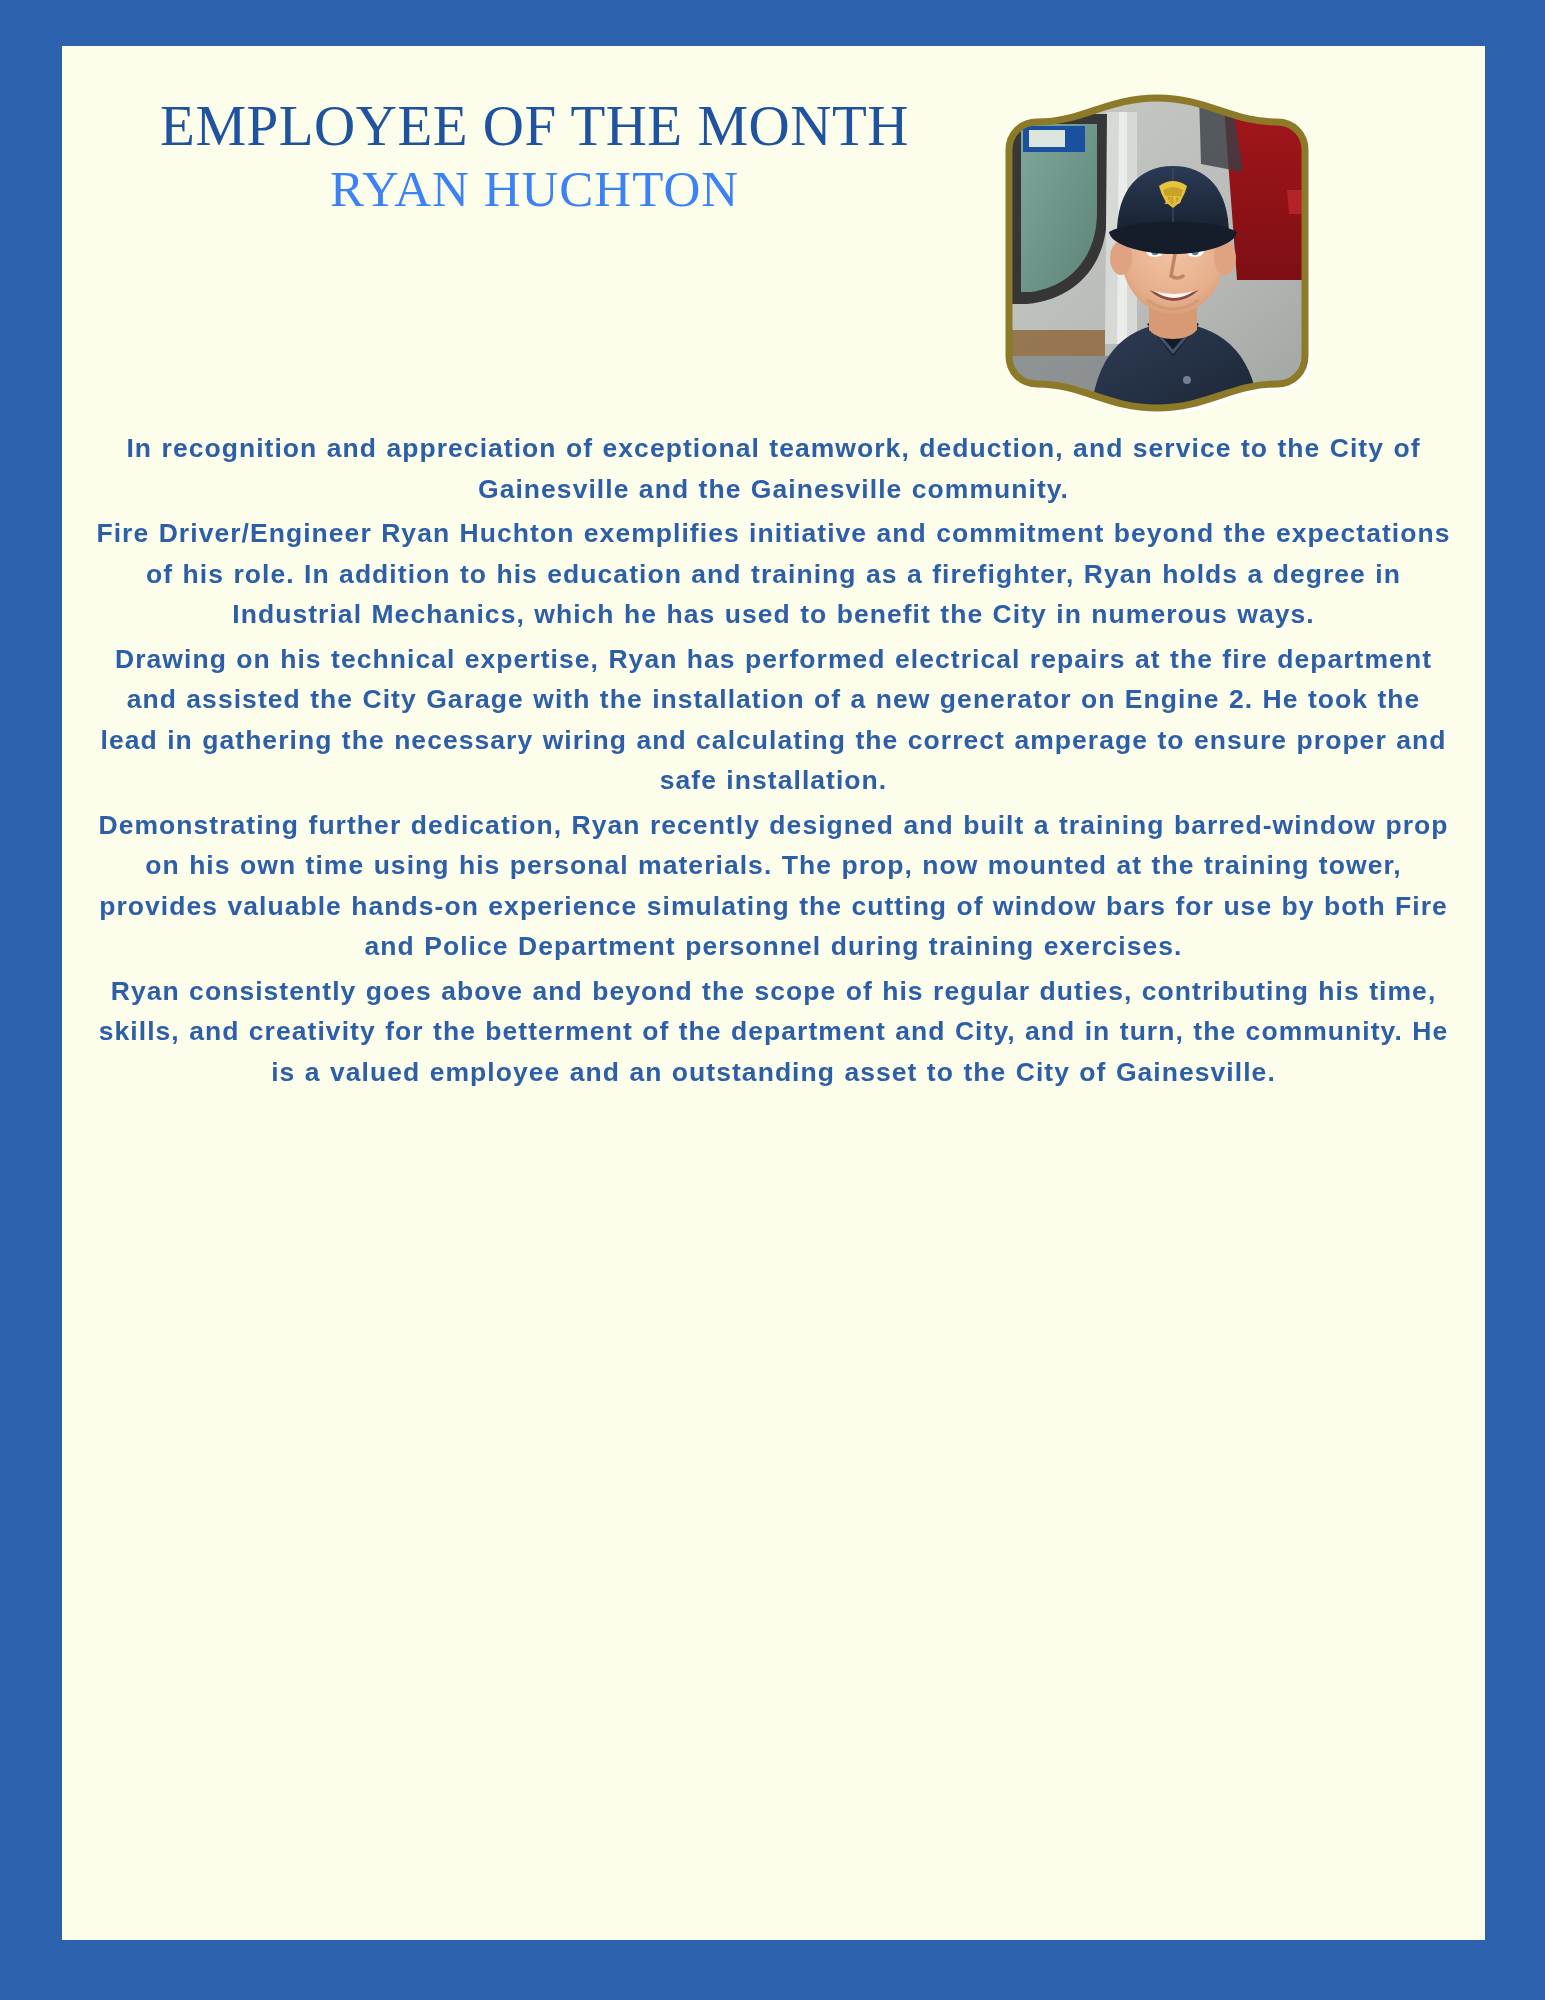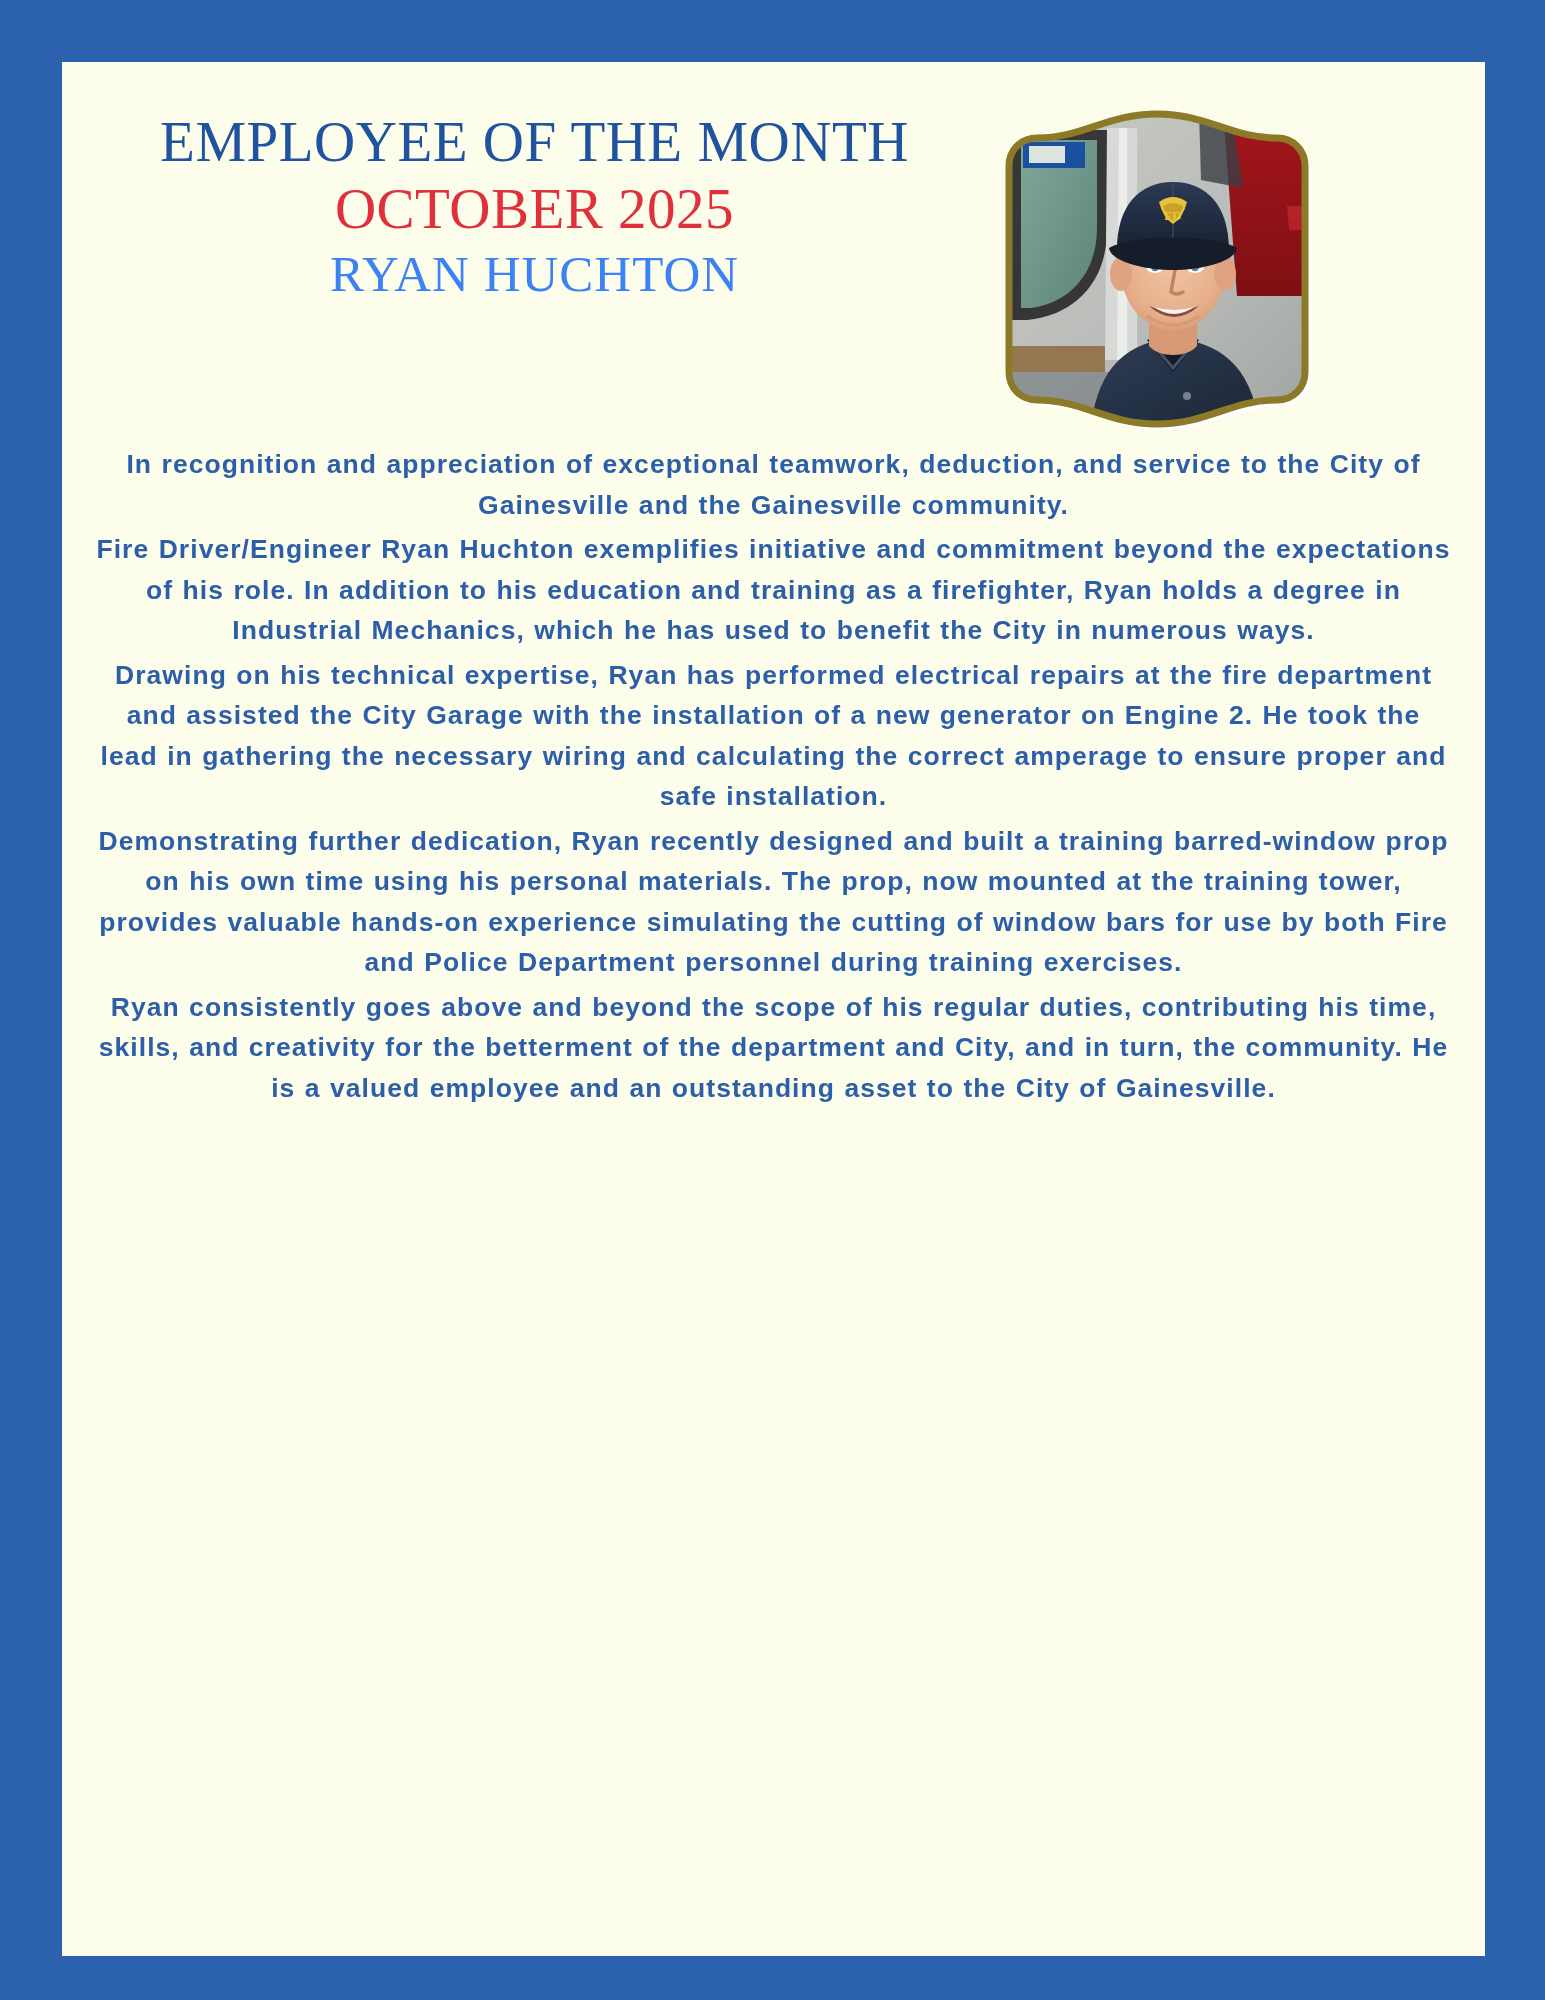--- a/index.html
+++ b/index.html
@@ -11,21 +11,21 @@
     height: 2000px;
     background: #2C62AD;
     font-family: "Liberation Sans", sans-serif;
     overflow: hidden;
   }
 
   
   .poster {
     position: absolute;
     left: 0;
-    top: 16px;
+    top: 0;
     width: 1545px;
     height: 1604px;
     background: #2C62AD;
   }
 
   .paper {
     position: absolute;
     left: 62px;
     top: 46px;
     width: 1423px;
@@ -117,21 +117,20 @@
 </head>
 <body>
 
 <div class="poster">
   <div class="paper">
 
     <div class="header">
 
       <div class="title-block">
         <div class="t-line1">EMPLOYEE OF THE MONTH</div>
-        <div class="t-line2">OCTOBER 2025</div>
         <div class="t-line3">RYAN HUCHTON</div>
       </div>
 
       <div class="portrait-wrap">
         <svg class="portrait-svg" viewBox="0 0 340 318" xmlns="http://www.w3.org/2000/svg">
           <defs>
 
             <path id="ogeeShape" d="M 22 56
                      C 22 40, 34 28, 50 28
                      C 96 28, 120 4, 170 4

